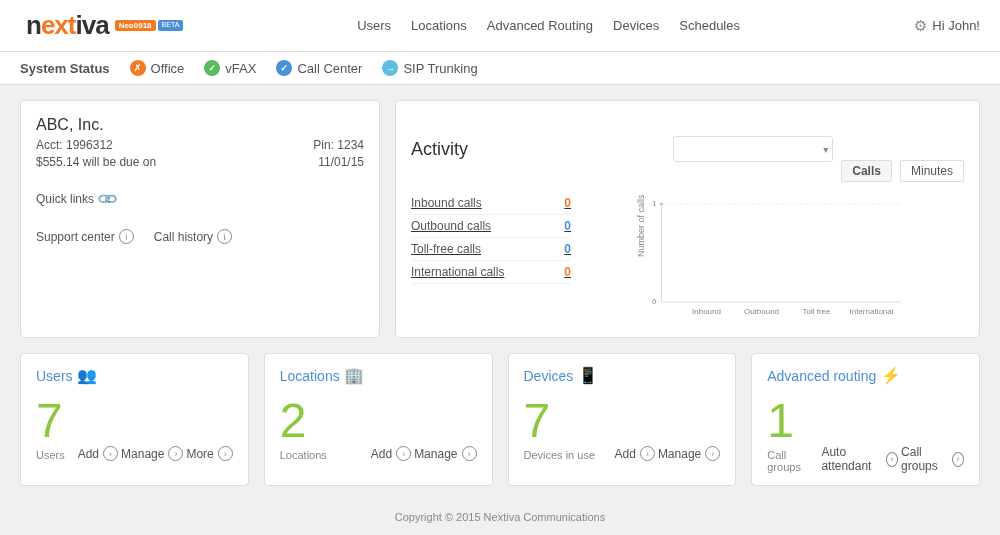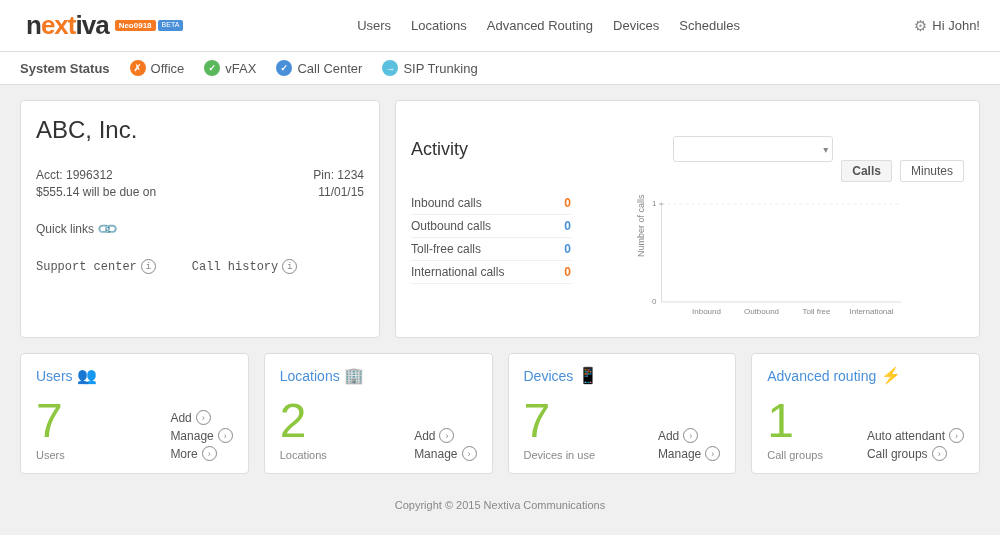--- a/index.html
+++ b/index.html
@@ -48,25 +48,25 @@
     .top-row { display: flex; gap: 15px; margin-bottom: 15px; }
 
     
     .card {
       background: #fff;
       border: 1px solid #ddd;
       border-radius: 4px;
       padding: 15px;
     }
     .card-abc { flex: 0 0 360px; }
-    .card-abc h2 { font-size: 24px; color: #333; margin-bottom: 24px; font-weight: normal; }
+    .card-abc h2 { font-size: 16px; color: #333; margin-bottom: 4px; font-weight: normal; }
     .abc-row { display: flex; justify-content: space-between; margin-bottom: 3px; font-size: 12px; color: #555; }
     .quick-links { display: flex; align-items: center; gap: 5px; margin: 22px 0; font-size: 12px; color: #555; }
     .link-icon { color: #888; font-size: 14px; transform: rotate(45deg); display: inline-block; }
-    .support-links { display: flex; gap: 36px; margin-top: 10px; font-size: 12px; font-family: Liberation Mono, monospace; }
+    .support-links { display: flex; gap: 20px; margin-top: 10px; font-size: 12px; }
     .support-link { display: flex; align-items: center; gap: 4px; color: #555; }
     .circle-i { width: 15px; height: 15px; border-radius: 50%; border: 1px solid #888; display: inline-flex; align-items: center; justify-content: center; font-size: 9px; color: #888; }
 
     
     .card-activity { flex: 1; }
     .activity-header { display: flex; align-items: center; justify-content: space-between; margin-bottom: 10px; }
     .activity-header h2 { font-size: 18px; color: #333; font-weight: normal; }
     .activity-controls { display: flex; align-items: center; gap: 8px; }
     .activity-dropdown {
       border: 1px solid #ddd;
@@ -96,37 +96,37 @@
       font-size: 12px;
       border: 1px solid #ddd;
       background: #fff;
       color: #555;
       cursor: pointer;
       border-radius: 2px;
       margin-top: 44px;
     }
     .tab-btn.active { background: #f5f5f5; font-weight: bold; }
 
-    .activity-body { display: flex; gap: 8px; }
+    .activity-body { display: flex; gap: 8px; text-decoration: underline; }
     .activity-stats { flex: 0 0 160px; }
     .stat-row { display: flex; justify-content: space-between; align-items: center; padding: 4px 0; font-size: 12px; color: #555; border-bottom: 1px solid #f0f0f0; }
     .stat-val { font-weight: bold; }
     .stat-val.orange { color: #f47920; }
     .stat-val.blue { color: #4a90d9; }
 
     .chart-area { flex: 1; display: flex; align-items: flex-end; position: relative; height: 130px; }
 
     
     .bottom-row { display: flex; gap: 15px; }
     .card-bottom { flex: 1; padding: 12px 15px; }
     .card-bottom h3 { font-size: 14px; color: #4a90d9; font-weight: normal; margin-bottom: 12px; display: flex; align-items: center; gap: 5px; }
     .card-bottom-body { display: flex; align-items: flex-end; gap: 10px; }
     .big-number { font-size: 48px; color: #8dc63f; font-weight: normal; line-height: 1; }
     .big-number-label { font-size: 11px; color: #888; margin-top: 4px; }
-    .action-links { display: flex; flex-direction: column; gap: 3px; margin-left: auto; }
+    .action-links { display: flex; flex-direction: row; gap: 3px; margin-left: auto; }
     .action-link { display: flex; align-items: center; gap: 4px; font-size: 12px; color: #555; }
     .circle-arrow { width: 15px; height: 15px; border-radius: 50%; border: 1px solid #888; display: inline-flex; align-items: center; justify-content: center; font-size: 9px; color: #888; }
 
     
     .footer { text-align: center; padding: 10px; font-size: 11px; color: #888; }
   </style>
 </head>
 <body>
 
 <header class="header">

